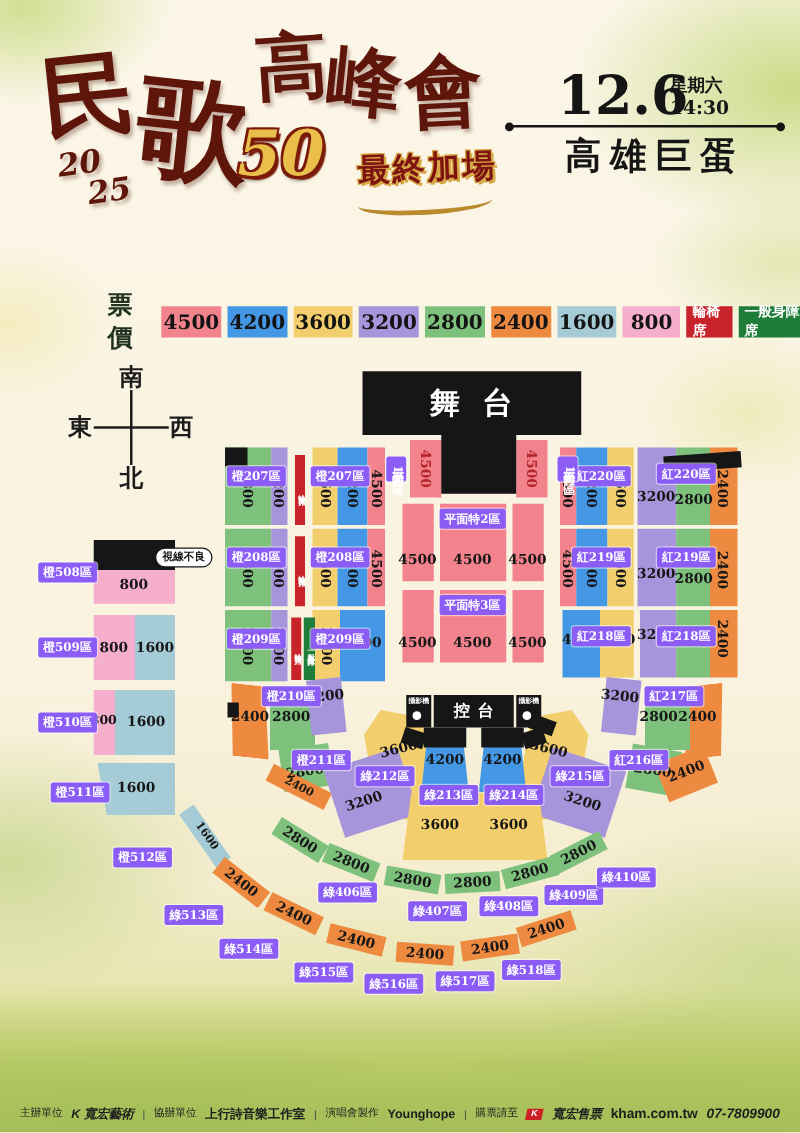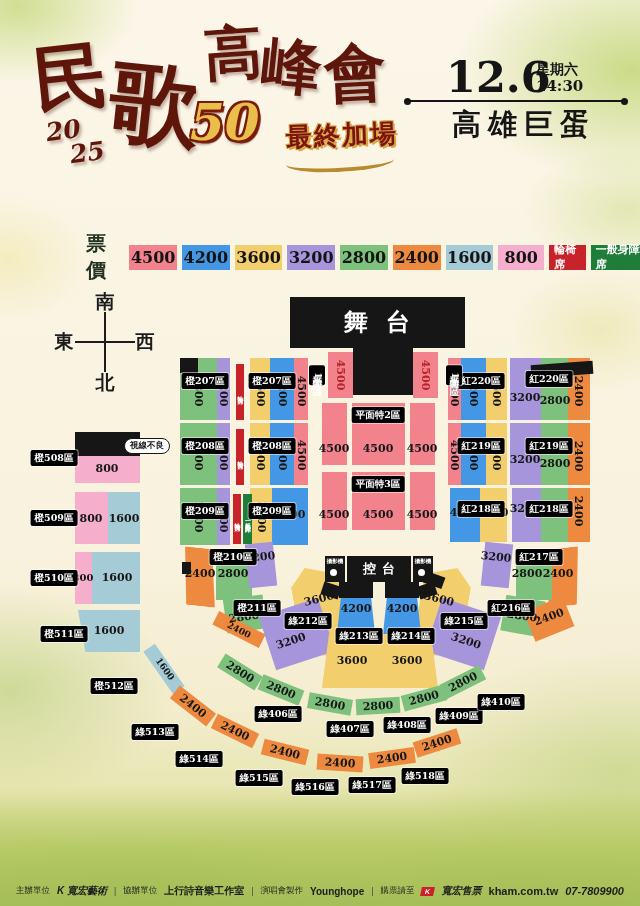--- a/index.html
+++ b/index.html
@@ -38,21 +38,21 @@
   
   .cmp{position:absolute;font-size:19px;font-weight:bold;color:#1c1c1c;transform:translate(-50%,-50%);}
   .cline{position:absolute;background:#1c1c1c;}
   
   .zone{position:absolute;}
   .decor{position:absolute;background:#161616;}
   .dot{position:absolute;background:#fff;border-radius:50%;}
   .ptext{position:absolute;font-weight:bold;font-size:11px;color:#171717;white-space:nowrap;transform:translate(-50%,-50%);}
   .strip{position:absolute;display:flex;align-items:center;justify-content:center;}
   .strip span{writing-mode:vertical-rl;font-size:6px;font-weight:bold;color:#fff;letter-spacing:1px;}
-  .slabel{position:absolute;transform:translate(-50%,-50%);background:#000000;color:#fff;font-size:9.5px;font-weight:bold;
+  .slabel{position:absolute;transform:translate(-50%,-50%);background:#8b5cf6;color:#fff;font-size:9.5px;font-weight:bold;
     padding:1.5px 4px;border-radius:2px;white-space:nowrap;box-shadow:0 0 0 1px rgba(255,255,255,.5);z-index:5;}
   .slabel.vert{writing-mode:vertical-rl;padding:4px 1.5px;letter-spacing:1px;}
   .slabel.pill{background:#fdfdfd;color:#111;border:1.2px solid #161616;border-radius:8px;font-size:8.5px;box-shadow:none;padding:1px 5px;}
   .slabel.stage{background:none;box-shadow:none;font-size:24px;letter-spacing:18px;padding:0 0 0 18px;}
   .slabel.console{background:none;box-shadow:none;font-size:13px;letter-spacing:6px;padding:0 0 0 6px;}
   .slabel.cam{background:none;box-shadow:none;font-size:5.5px;padding:0;}
   
   #footer{position:absolute;left:0;bottom:8px;width:640px;display:flex;align-items:center;justify-content:center;gap:7px;
     font-family:"Liberation Sans",sans-serif;font-size:8.5px;color:#1d1d1d;}
   #footer .b{font-weight:bold;font-size:10px;}

